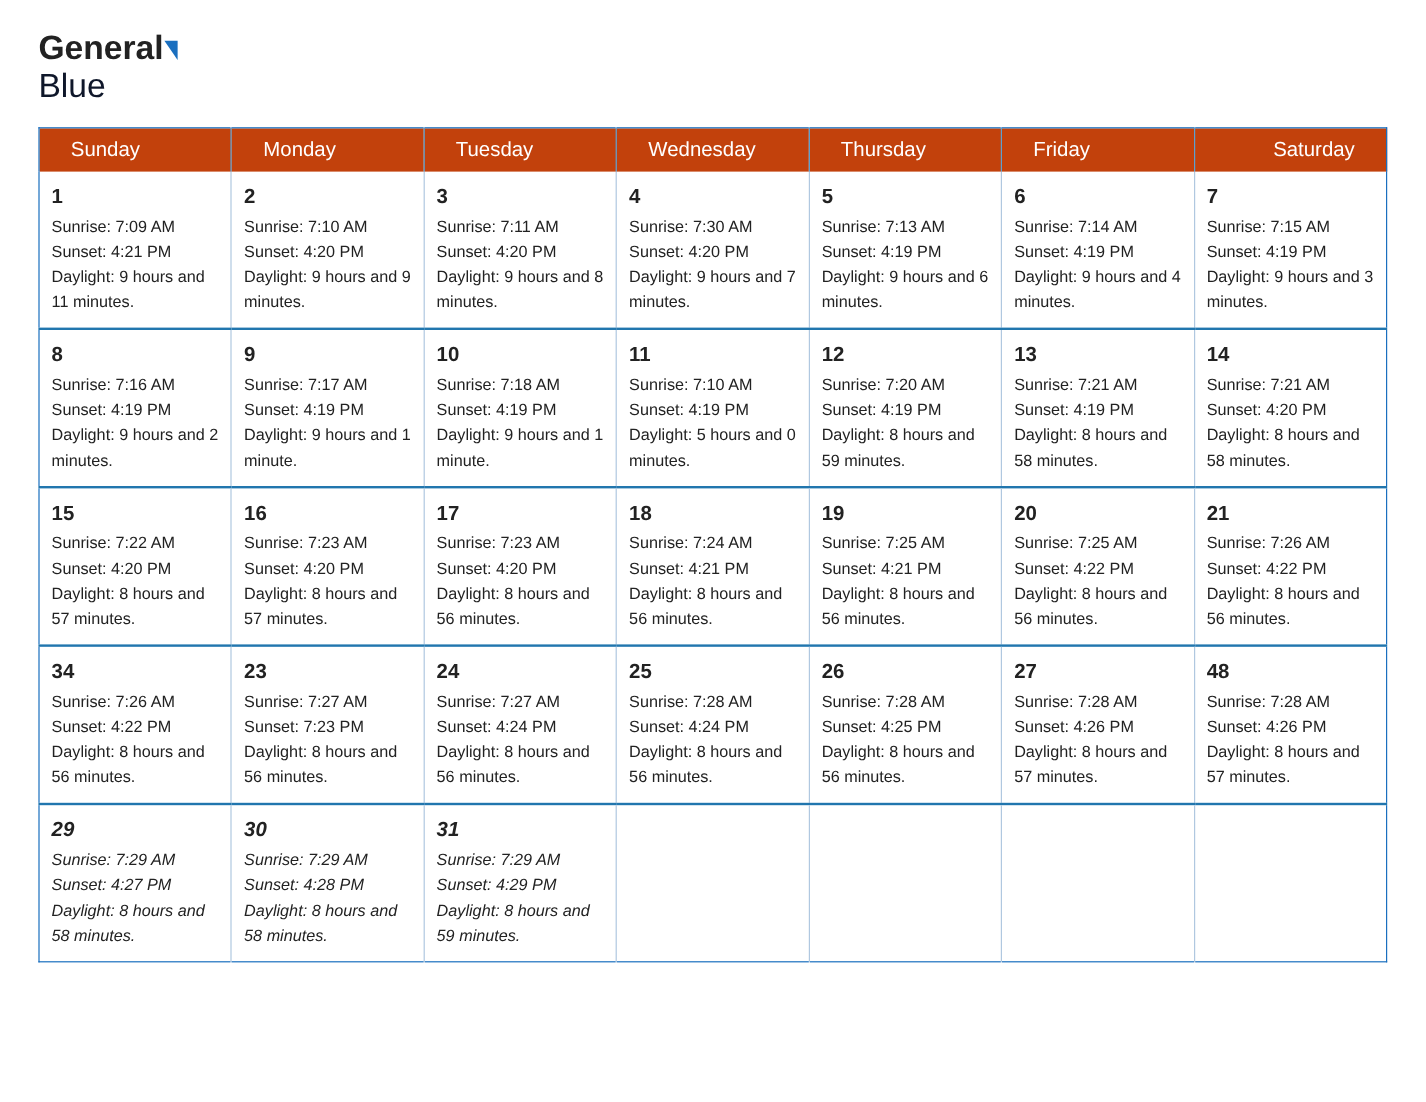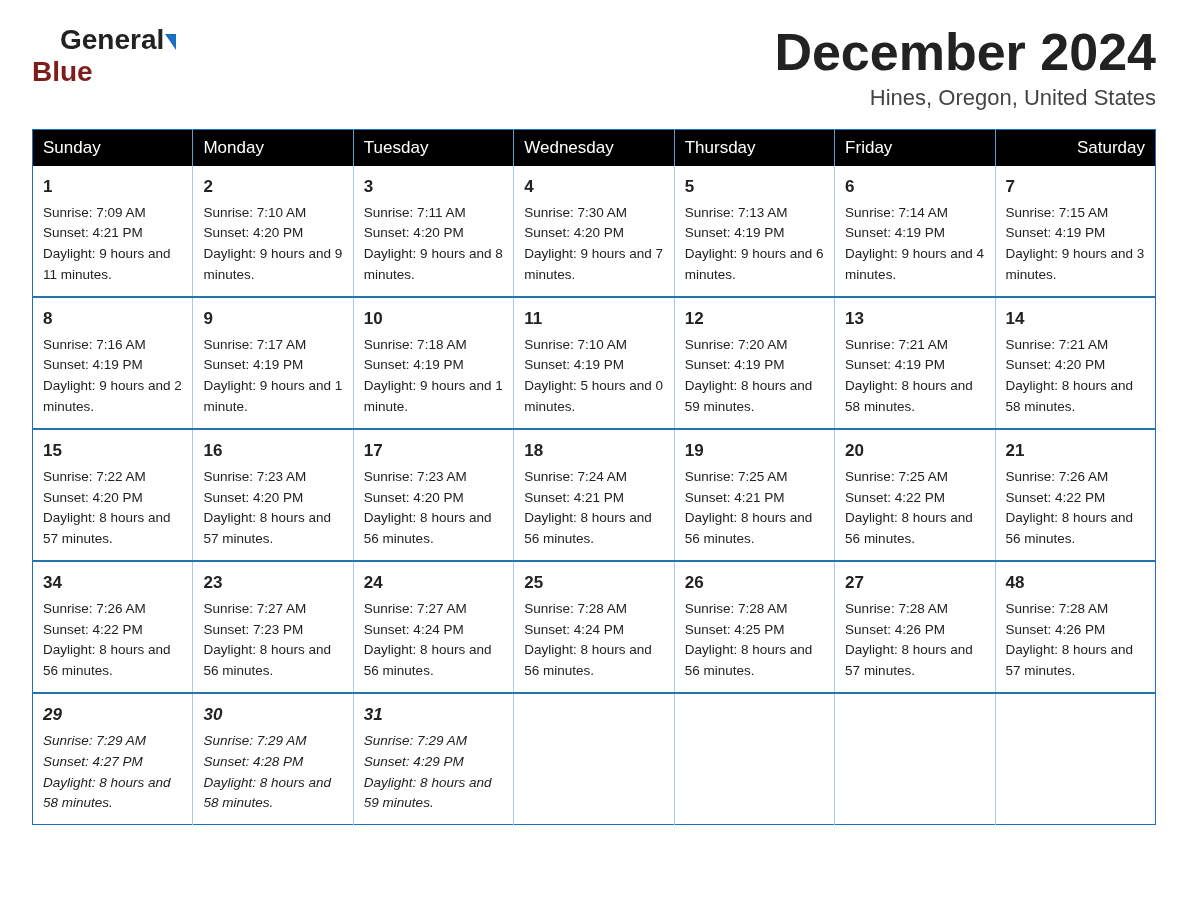--- a/index.html
+++ b/index.html
@@ -37,25 +37,25 @@
       font-size: 22px;
       color: #444;
       margin-top: 4px;
     }
     .calendar-table {
       width: 100%;
       border-collapse: collapse;
       border: 1.5px solid #1a6fbf;
     }
     .calendar-table th {
-      background: #000000;
+      background: #c2410c;
       color: #fff;
       font-size: 17px;
       font-weight: normal;
-      padding: 8px 10px;
+      padding: 8px 26px;
       text-align: left;
       border-right: 1px solid #5ba0d0;
     }
     .calendar-table th:last-child {
       border-right: none;
       text-align: right;
     }
     .calendar-table td {
       vertical-align: top;
       padding: 8px 10px 10px 10px;
@@ -81,55 +81,50 @@
     }
     .empty-cell {
       background: #fff;
     }
     .logo-general {
       font-size: 28px;
       font-weight: bold;
       color: #222;
       display: flex;
       align-items: center;
-      margin-left: 28px;
     }
     .logo-triangle {
       display: inline-block;
       width: 0;
       height: 0;
       border-left: 11px solid transparent;
       border-bottom: 0px solid transparent;
       border-top: 16px solid #1a6fbf;
       margin-left: 1px;
       position: relative;
       top: 2px;
     }
     .logo-line2 {
       font-size: 28px;
-      font-weight: bold;
-      color: #7f1d1d;
+      font-weight: normal;
+      color: #0f172a;
       margin-left: 0px;
     }
   </style>
 </head>
 <body>
 
 <div class="page">
   <div class="header">
     <div class="logo">
       <div class="logo-general">
         <span>General</span>
           <span class="logo-triangle"></span>
       </div>
       <div class="logo-line2">Blue</div>
-    </div>
-    <div class="title-block">
-      <div class="month-title">December 2024</div>
-      <div class="location">Hines, Oregon, United States</div>
     </div>
   </div>
 
   <table class="calendar-table">
     <thead>
       <tr>
       <th>Sunday</th>
           <th>Monday</th>
           <th>Tuesday</th>
           <th>Wednesday</th>

